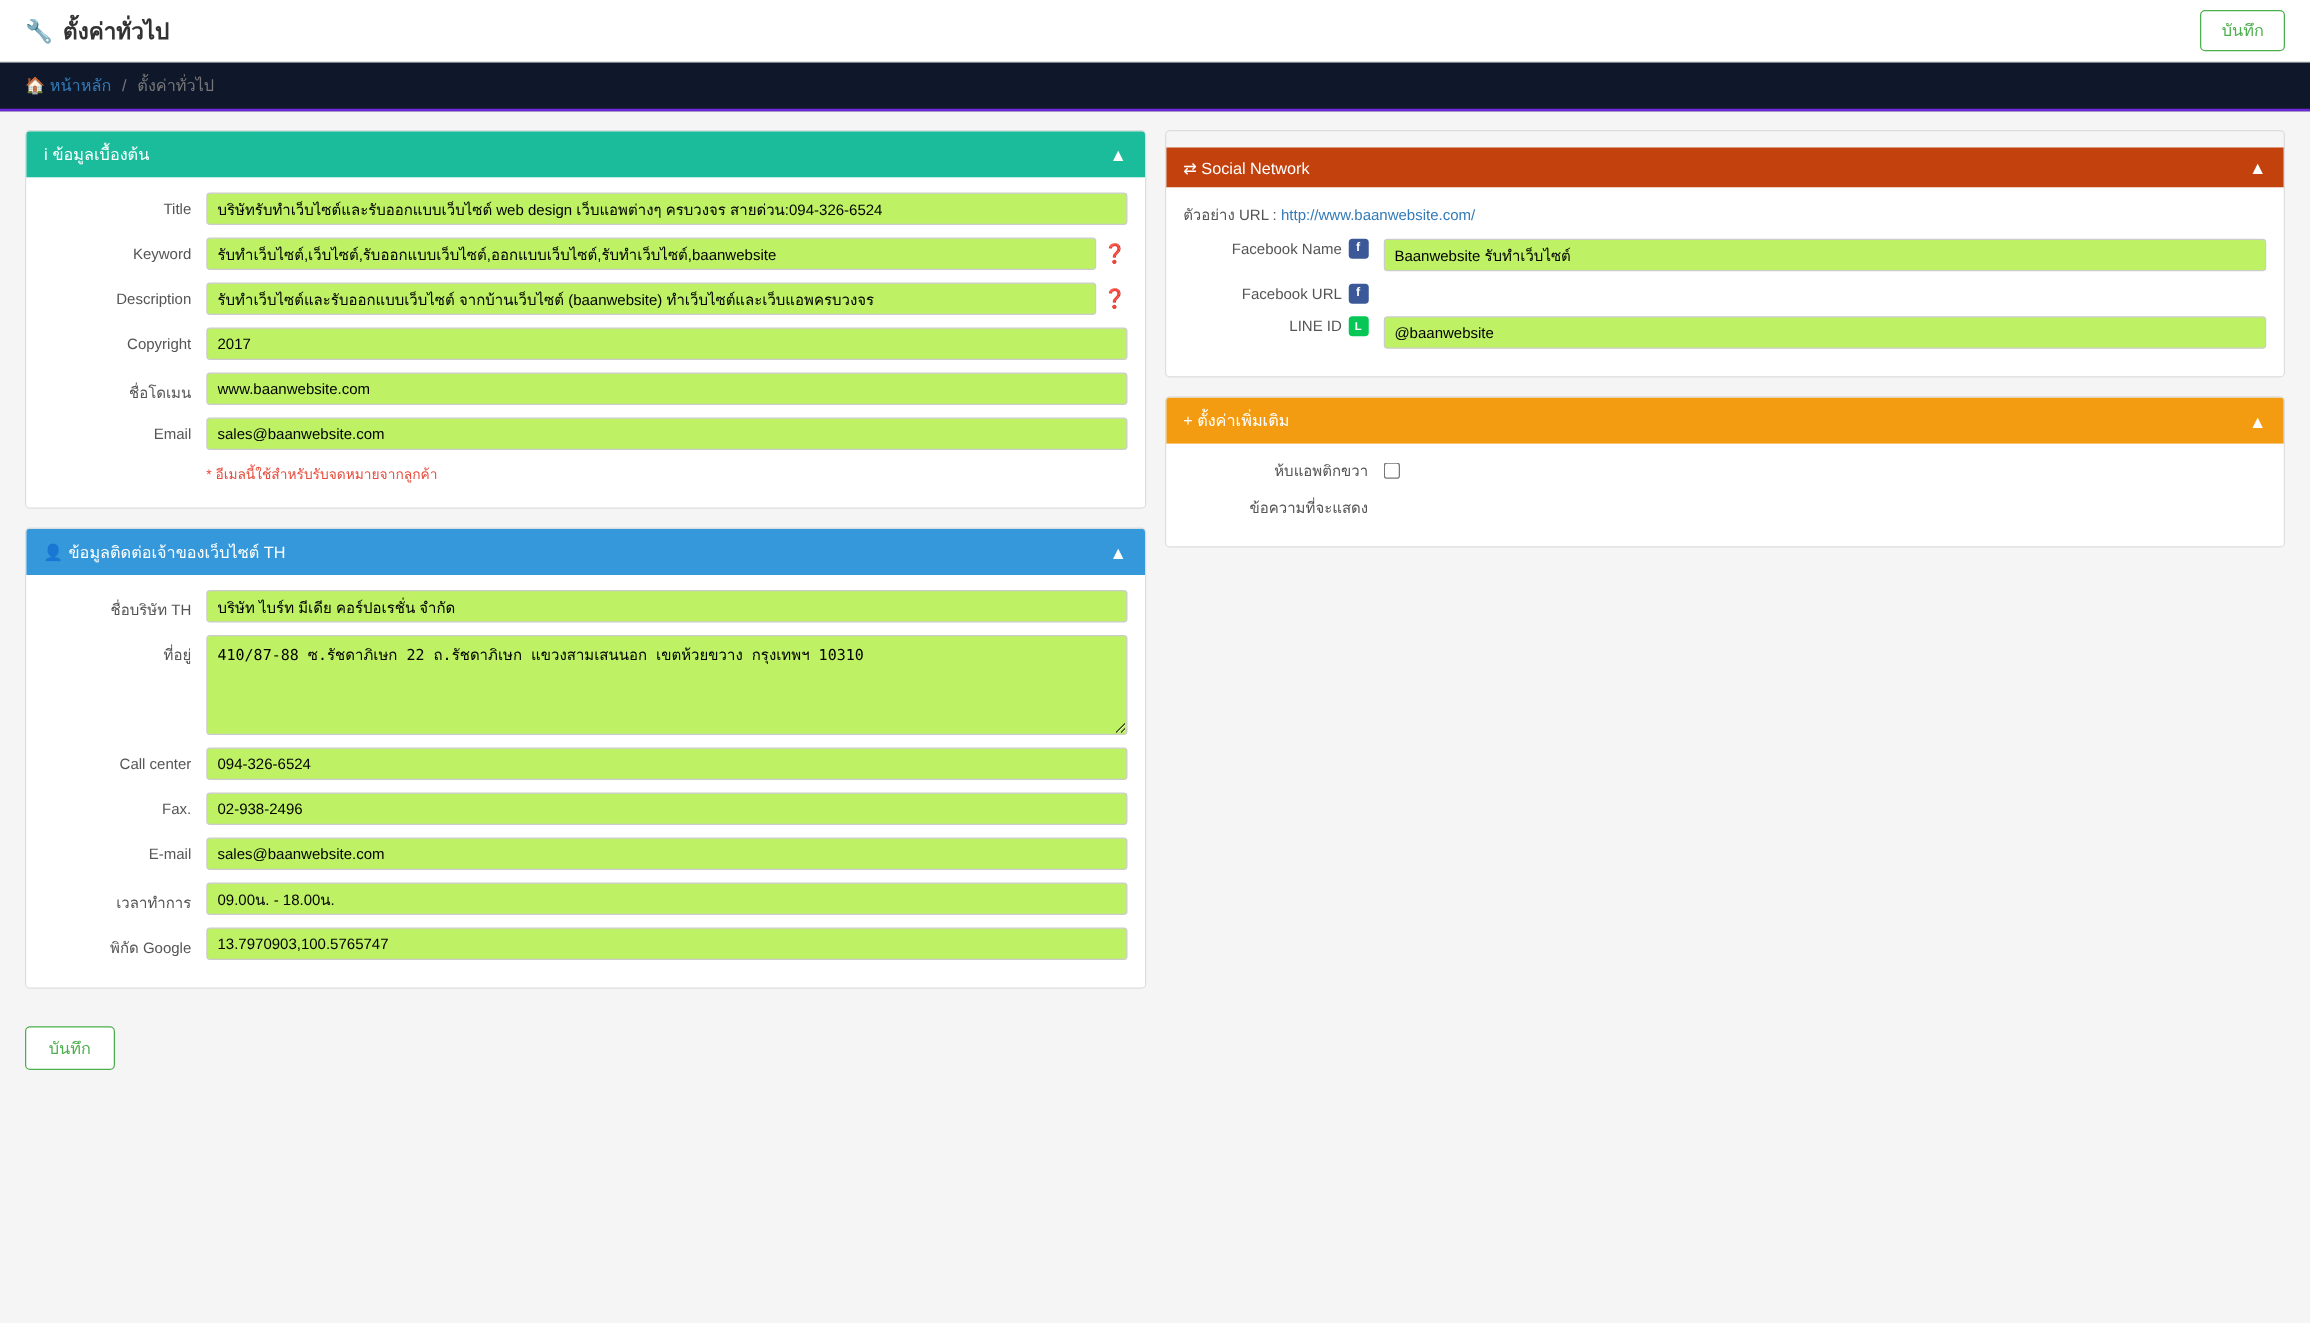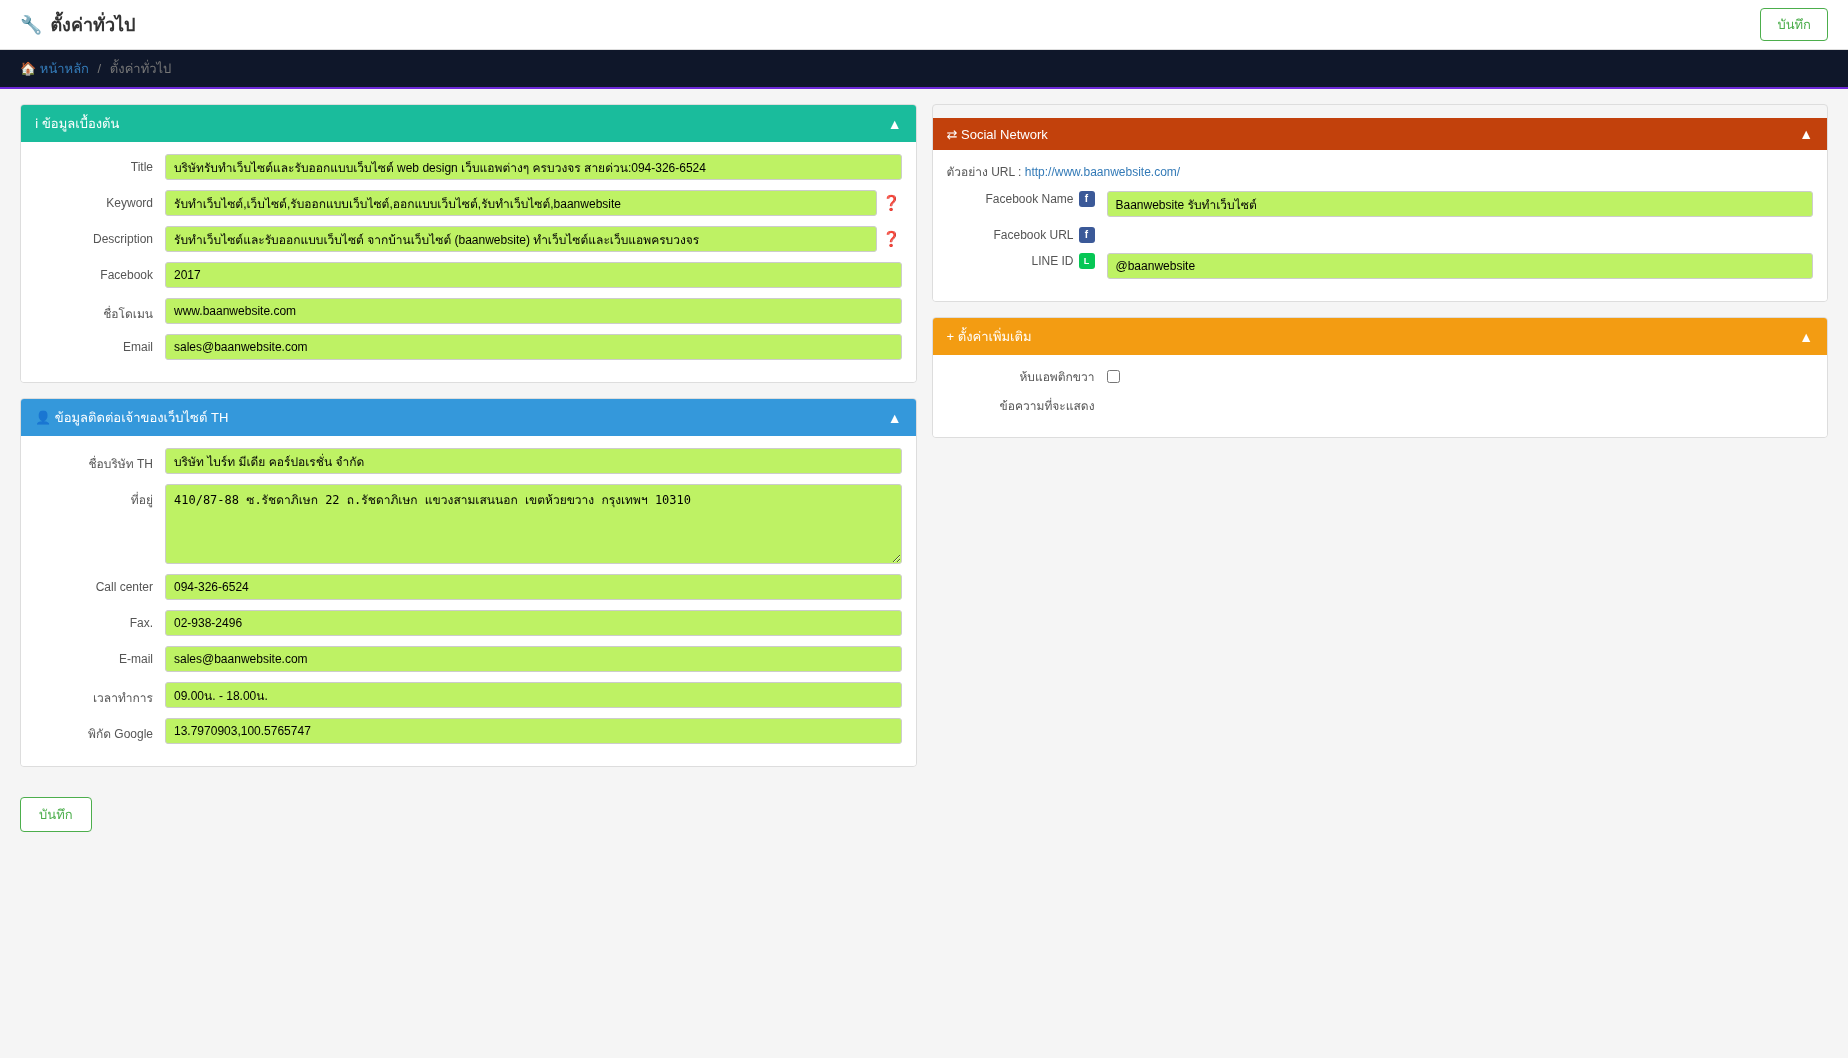--- a/index.html
+++ b/index.html
@@ -231,34 +231,35 @@
 
         <div class="form-row">
           <div class="form-label">Description</div>
           <div class="form-control-wrap">
             <input class="form-control" type="text" value="รับทำเว็บไซต์และรับออกแบบเว็บไซต์ จากบ้านเว็บไซต์ (baanwebsite) ทำเว็บไซต์และเว็บแอพครบวงจร" style="">
             <span class="help-icon">❓</span>
           </div>
         </div>
 
         <div class="form-row">
-          <div class="form-label">Facebook</div>
+          <div class="form-label">Copyright</div>
           <input class="form-control" type="text" value="2017" style="">
         </div>
 
         <div class="form-row">
           <div class="form-label">ชื่อโดเมน</div>
           <input class="form-control" type="text" value="www.baanwebsite.com" style="">
         </div>
 
         <div class="form-row">
           <div class="form-label">Email</div>
           <input class="form-control" type="text" value="sales@baanwebsite.com" style="">
         </div>
 
+        <div class="hint-text">* อีเมลนี้ใช้สำหรับรับจดหมายจากลูกค้า</div>
 
       </div>
     </div>
 
     <div class="panel">
       <div class="panel-header panel-header-blue">
         <span>
           <span>👤</span>
           <span>ข้อมูลติดต่อเจ้าของเว็บไซต์ TH</span>
         </span>

